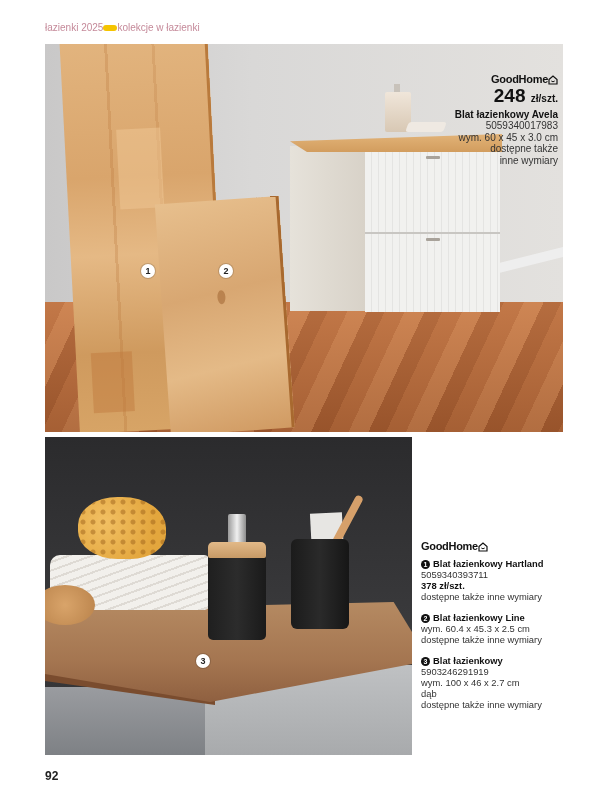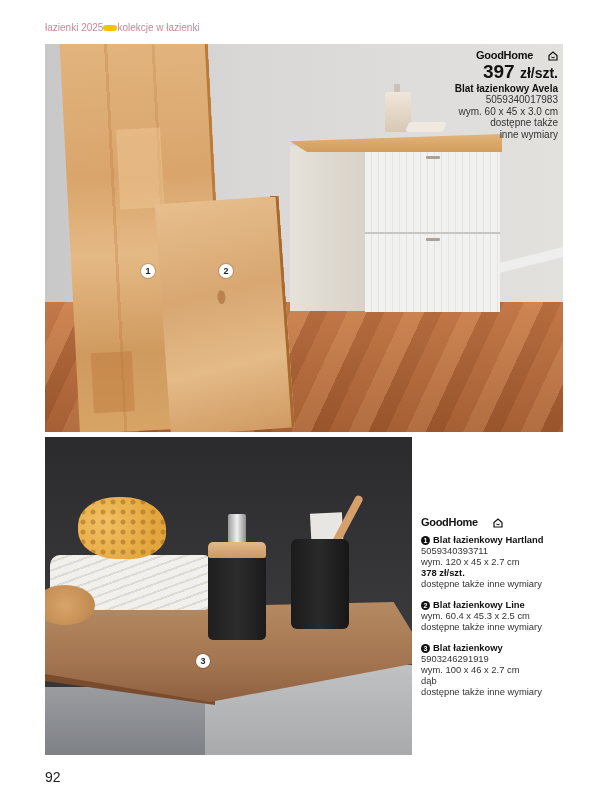--- a/index.html
+++ b/index.html
@@ -35,24 +35,24 @@
   .cabinet .front1 { position:absolute; left:75px; top:18px; width:135px; height:80px; background:repeating-linear-gradient(90deg,#f1f1ef 0 6px,#e4e4e2 6px 7px); border-bottom:2px solid #c8c6c2; }
   .cabinet .front2 { position:absolute; left:75px; top:100px; width:135px; height:78px; background:repeating-linear-gradient(90deg,#f1f1ef 0 6px,#e4e4e2 6px 7px); }
   .cabinet .handle { position:absolute; width:14px; height:3px; background:#a8a29a; border-radius:1px; }
   .dispenser { position:absolute; left:340px; top:48px; width:26px; height:40px; background:linear-gradient(180deg,#f0e6da,#d8c8b4); border-radius:2px; }
   .dispenser::before { content:""; position:absolute; left:9px; top:-8px; width:6px; height:8px; background:#c8c2ba; }
   .soapdish { position:absolute; left:362px; top:78px; width:38px; height:10px; background:#efe9e2; border-radius:3px; transform:skewX(-20deg); }
 
   .badge { position:absolute; width:14px; height:14px; border-radius:50%; background:#fff; color:#222; font-size:9px; font-weight:bold; display:flex; align-items:center; justify-content:center; box-shadow:0 0 0 1px rgba(0,0,0,0.15); }
 
   .top-info { position:absolute; right:50px; top:50px; text-align:right; font-size:10px; line-height:11.5px; color:#333; }
-  .brand { font-weight:bold; font-size:11px; color:#111; display:inline-flex; align-items:center; gap:15px; letter-spacing:-0.3px; }
+  .brand { font-weight:bold; font-size:11px; color:#111; display:inline-flex; align-items:center; gap:0; letter-spacing:-0.3px;margin-top:24px; }
   .brand-icon { width:10px; height:10px; display:inline-block; }
   .price-big { font-size:19px; font-weight:bold; color:#111; line-height:20px; }
-  .price-big .unit { font-size:14px; }
+  .price-big .unit { font-size:10px; }
   .prod-name { font-weight:bold; color:#111; }
 
   
   .photo-bottom { position:absolute; left:45px; top:437px; width:367px; height:318px; overflow:hidden; background:#2e2e30; }
   .photo-bottom .wall { position:absolute; inset:0; background:linear-gradient(180deg,#2b2b2d 0%,#3a3a3c 60%,#303032 100%); }
   .counter-top { position:absolute; left:0; top:165px; width:367px; height:100px; background:linear-gradient(180deg,#b58a62 0%,#a47550 60%,#8f6040 100%); clip-path:polygon(0 8%, 95% 0, 100% 30%, 100% 62%, 45% 100%, 0 72%); }
   .counter-edge { position:absolute; left:0; top:236px; width:170px; height:20px; background:#7a4c2e; transform:skewY(8deg); }
   .cabinet-steel { position:absolute; left:0; top:250px; width:160px; height:70px; background:linear-gradient(180deg,#9a9ca0,#7d8084); }
   .cabinet-grey { position:absolute; left:158px; top:228px; width:209px; height:90px; background:linear-gradient(180deg,#bfc1c3,#a8aaac); }
   .towel { position:absolute; left:5px; top:118px; width:160px; height:55px; background:repeating-linear-gradient(160deg,#f2f0ec 0 6px,#dedad4 6px 8px); border-radius:10px 6px 6px 10px; }
@@ -66,21 +66,21 @@
   .toothpaste { position:absolute; left:266px; top:76px; width:32px; height:42px; background:#e7e6e3; transform:rotate(-3deg); }
   .toothbrush { position:absolute; left:295px; top:55px; width:8px; height:70px; background:#d6a06a; transform:rotate(28deg); border-radius:4px; }
 
   .bottom-info { position:absolute; left:421px; top:517px; font-size:9.4px; line-height:11px; color:#333; width:180px; }
   .bottom-info .brand { margin-bottom:6px; font-size:11px; }
   .item { margin-bottom:10px; }
   .item .num { display:inline-flex; width:9px; height:9px; border-radius:50%; background:#111; color:#fff; font-size:7px; font-weight:bold; align-items:center; justify-content:center; margin-right:3px; vertical-align:middle; }
   .item .title { font-weight:bold; color:#111; }
   .item .price { font-weight:bold; color:#111; }
 
-  .page-number { position:absolute; left:45px; top:769px; font-size:14px; font-weight:normal; color:#222; }
+  .page-number { position:absolute; left:45px; top:769px; font-size:12px; font-weight:bold; color:#222; }
 </style>
 </head>
 <body>
 
 <div class="breadcrumb">
   <span>łazienki 2025</span>
   <span class="pill"></span>
   <span>kolekcje w łazienki</span>
 </div>
 
@@ -108,21 +108,21 @@
 
 <div class="top-info">
   <div class="brand">
     <span>GoodHome</span>
     <svg class="brand-icon" viewBox="0 0 10 10">
       <path d="M1 4.5 L5 1 L9 4.5 V9 H1 Z" fill="none" stroke="#111" stroke-width="1.2"></path>
       <path d="M3.3 6 Q5 7.6 6.7 6" fill="none" stroke="#111" stroke-width="1"></path>
     </svg>
   </div>
   <div class="price-big">
-    <span>397</span>
+    <span>248</span>
     <span class="unit">zł/szt.</span>
   </div>
   <div class="prod-name">Blat łazienkowy Avela</div>
   <div>5059340017983</div>
   <div>wym. 60 x 45 x 3.0 cm</div>
   <div>dostępne także</div>
   <div>inne wymiary</div>
 </div>
 
 <div class="photo-bottom">
@@ -149,21 +149,20 @@
     <span>GoodHome</span>
     <svg class="brand-icon" viewBox="0 0 10 10">
       <path d="M1 4.5 L5 1 L9 4.5 V9 H1 Z" fill="none" stroke="#111" stroke-width="1.2"></path>
       <path d="M3.3 6 Q5 7.6 6.7 6" fill="none" stroke="#111" stroke-width="1"></path>
     </svg>
   </div>
 
   <div class="item">
     <div><span class="num">1</span><span class="title">Blat łazienkowy Hartland</span></div>
     <div>5059340393711</div>
-    <div>wym. 120 x 45 x 2.7 cm</div>
     <div class="price">378 zł/szt.</div>
     <div>dostępne także inne wymiary</div>
   </div>
 
   <div class="item">
     <div><span class="num">2</span><span class="title">Blat łazienkowy Line</span></div>
     <div>wym. 60.4 x 45.3 x 2.5 cm</div>
     <div>dostępne także inne wymiary</div>
   </div>
 

